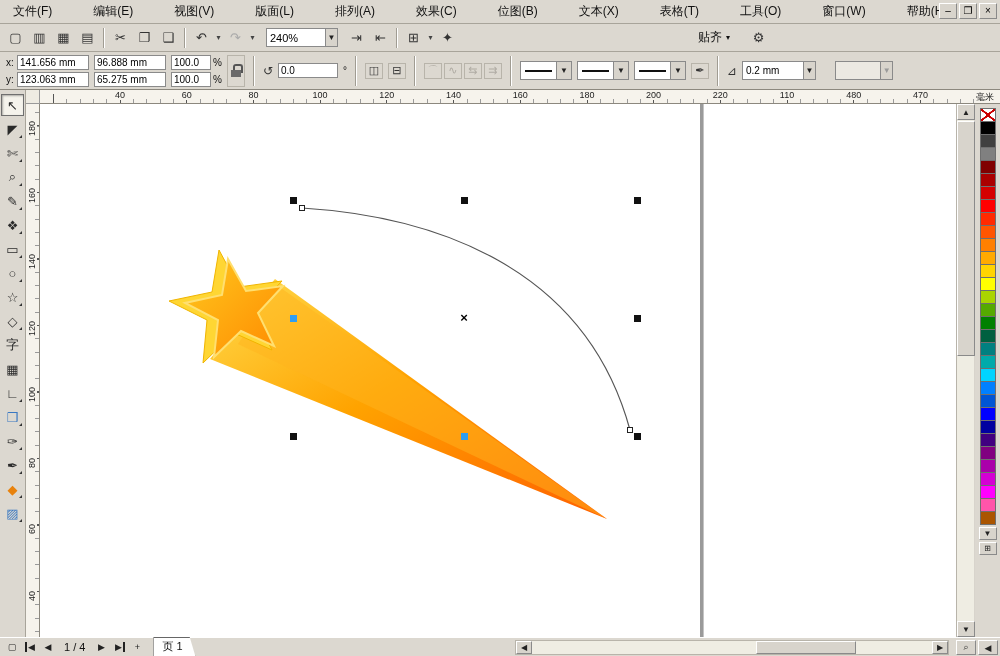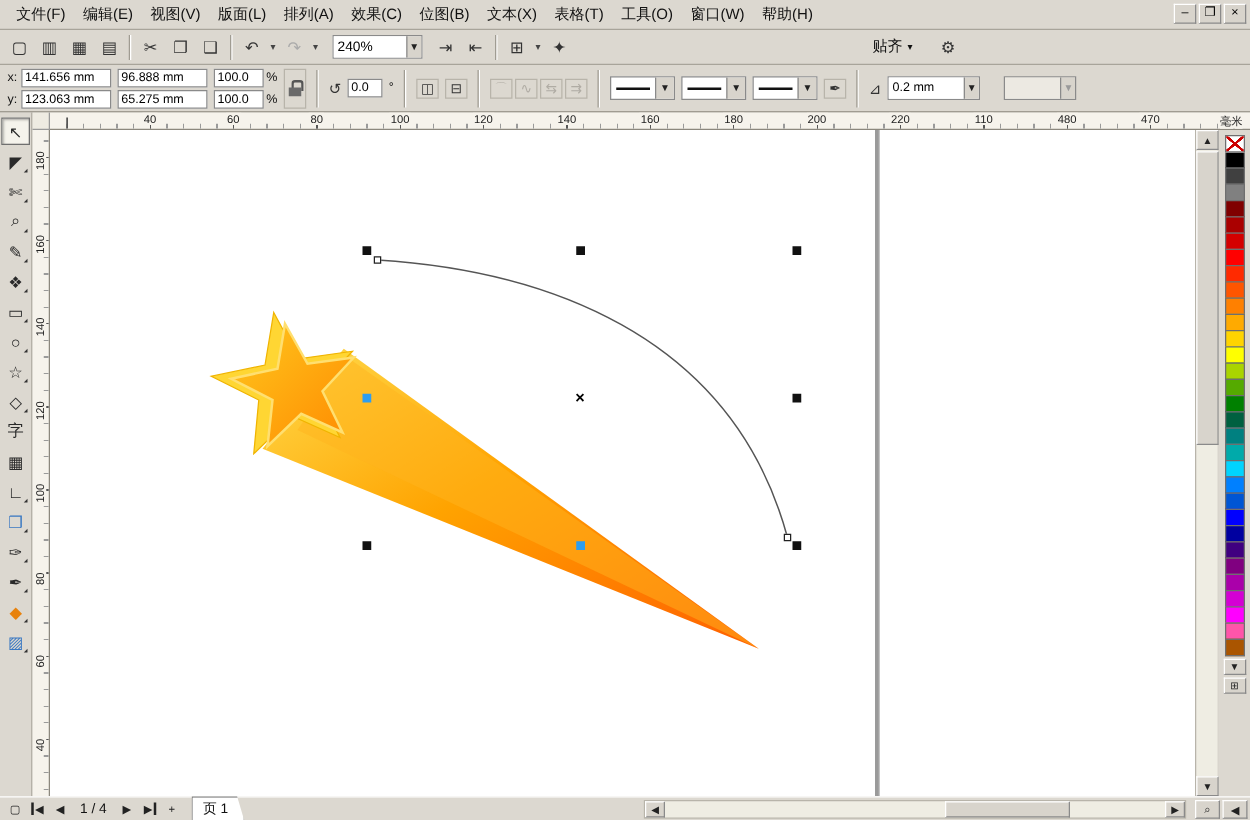--- a/index.html
+++ b/index.html
@@ -26,21 +26,21 @@
   .snap{display:flex;align-items:center;gap:4px;margin-left:232px;padding:3px 5px;border:1px solid transparent;justify-content:center;}
   .snap .arr{font-size:8px;}
   .optbtn{margin-left:10px;}
 
   
   .propbar{position:absolute;left:0;top:52px;width:1000px;height:38px;background:#dcd8d0;border-bottom:1px solid #8c887e;display:flex;align-items:center;padding-left:6px;gap:5px;}
   .pgroup{display:flex;flex-direction:column;gap:2px;}
   .prow{display:flex;align-items:center;gap:2px;height:15px;}
   .plabel{font-size:10px;width:9px;}
   .pfield{height:15px;border:1px solid #8a8a8a;background:#fff;font-size:10px;padding:0 2px;font-family:inherit;}
-  .w62{width:72px;}.w40{width:40px;}.w46{width:28px;}
+  .w62{width:72px;}.w40{width:40px;}.w46{width:60px;}
   .pct{font-size:10px;}
   .pbtn{width:18px;height:16px;display:flex;align-items:center;justify-content:center;font-size:11px;color:#333;background:#dcd8d0;border:1px solid #b8b4aa;}
   .pbtn.tall{height:32px;}
   .pbtn.disabled{color:#b0aca4;}
   .picon{font-size:12px;color:#333;}
   .psep{width:2px;height:30px;border-left:1px solid #a09c92;border-right:1px solid #fff;margin:0 3px;}
   .lock{width:10px;height:13px;position:relative;display:inline-block;}
   .lock::before{content:"";position:absolute;top:0;left:2px;width:6px;height:7px;border:2px solid #555;border-bottom:none;border-radius:3px 3px 0 0;}
   .lock::after{content:"";position:absolute;bottom:0;left:0;width:10px;height:7px;background:#6a6a6a;}
   .line-preview{flex:1;display:flex;align-items:center;padding:0 4px;}
@@ -98,21 +98,21 @@
   .hscroll .sbtn{height:13px;width:16px;}
   .hscroll .right{position:absolute;right:0;}
   .hthumb{position:absolute;left:240px;top:0;width:100px;height:13px;background:#d8d4cc;border:1px solid #8a8a8a;border-top-color:#fff;border-left-color:#fff;}
   .sb-right{position:absolute;right:2px;top:2px;display:flex;gap:2px;}
   .sb-right .sbtn{width:20px;height:15px;font-size:9px;}
 </style>
 </head>
 <body>
 
 <div class="menubar">
-  <div style="display:flex;">
+  <div style="display:flex;gap:27px;">
       <span class="menu-item">文件(F)</span>
       <span class="menu-item">编辑(E)</span>
       <span class="menu-item">视图(V)</span>
       <span class="menu-item">版面(L)</span>
       <span class="menu-item">排列(A)</span>
       <span class="menu-item">效果(C)</span>
       <span class="menu-item">位图(B)</span>
       <span class="menu-item">文本(X)</span>
       <span class="menu-item">表格(T)</span>
       <span class="menu-item">工具(O)</span>

